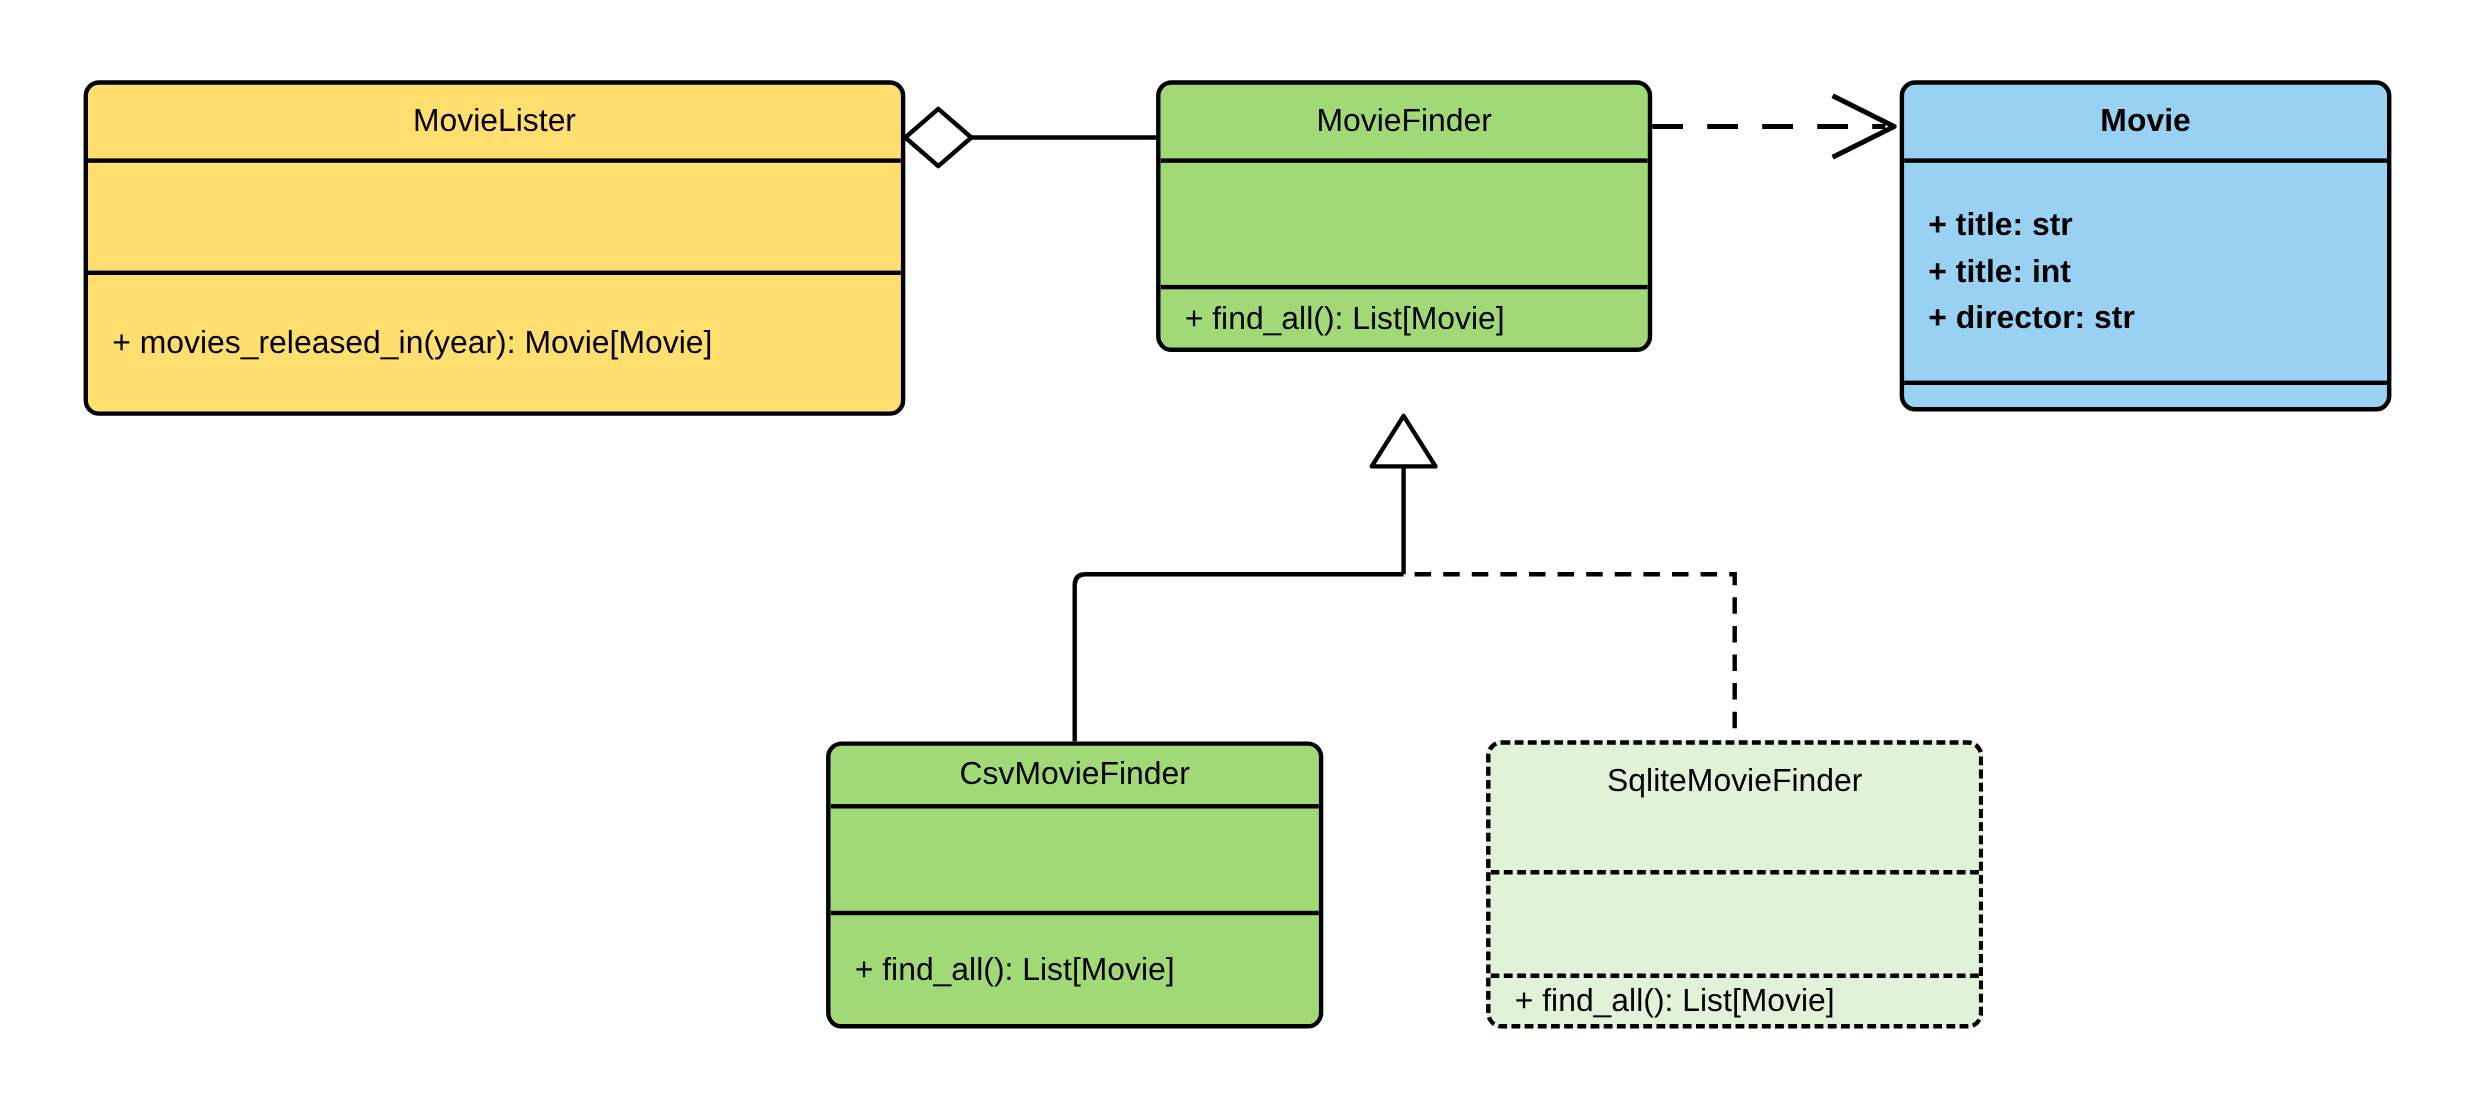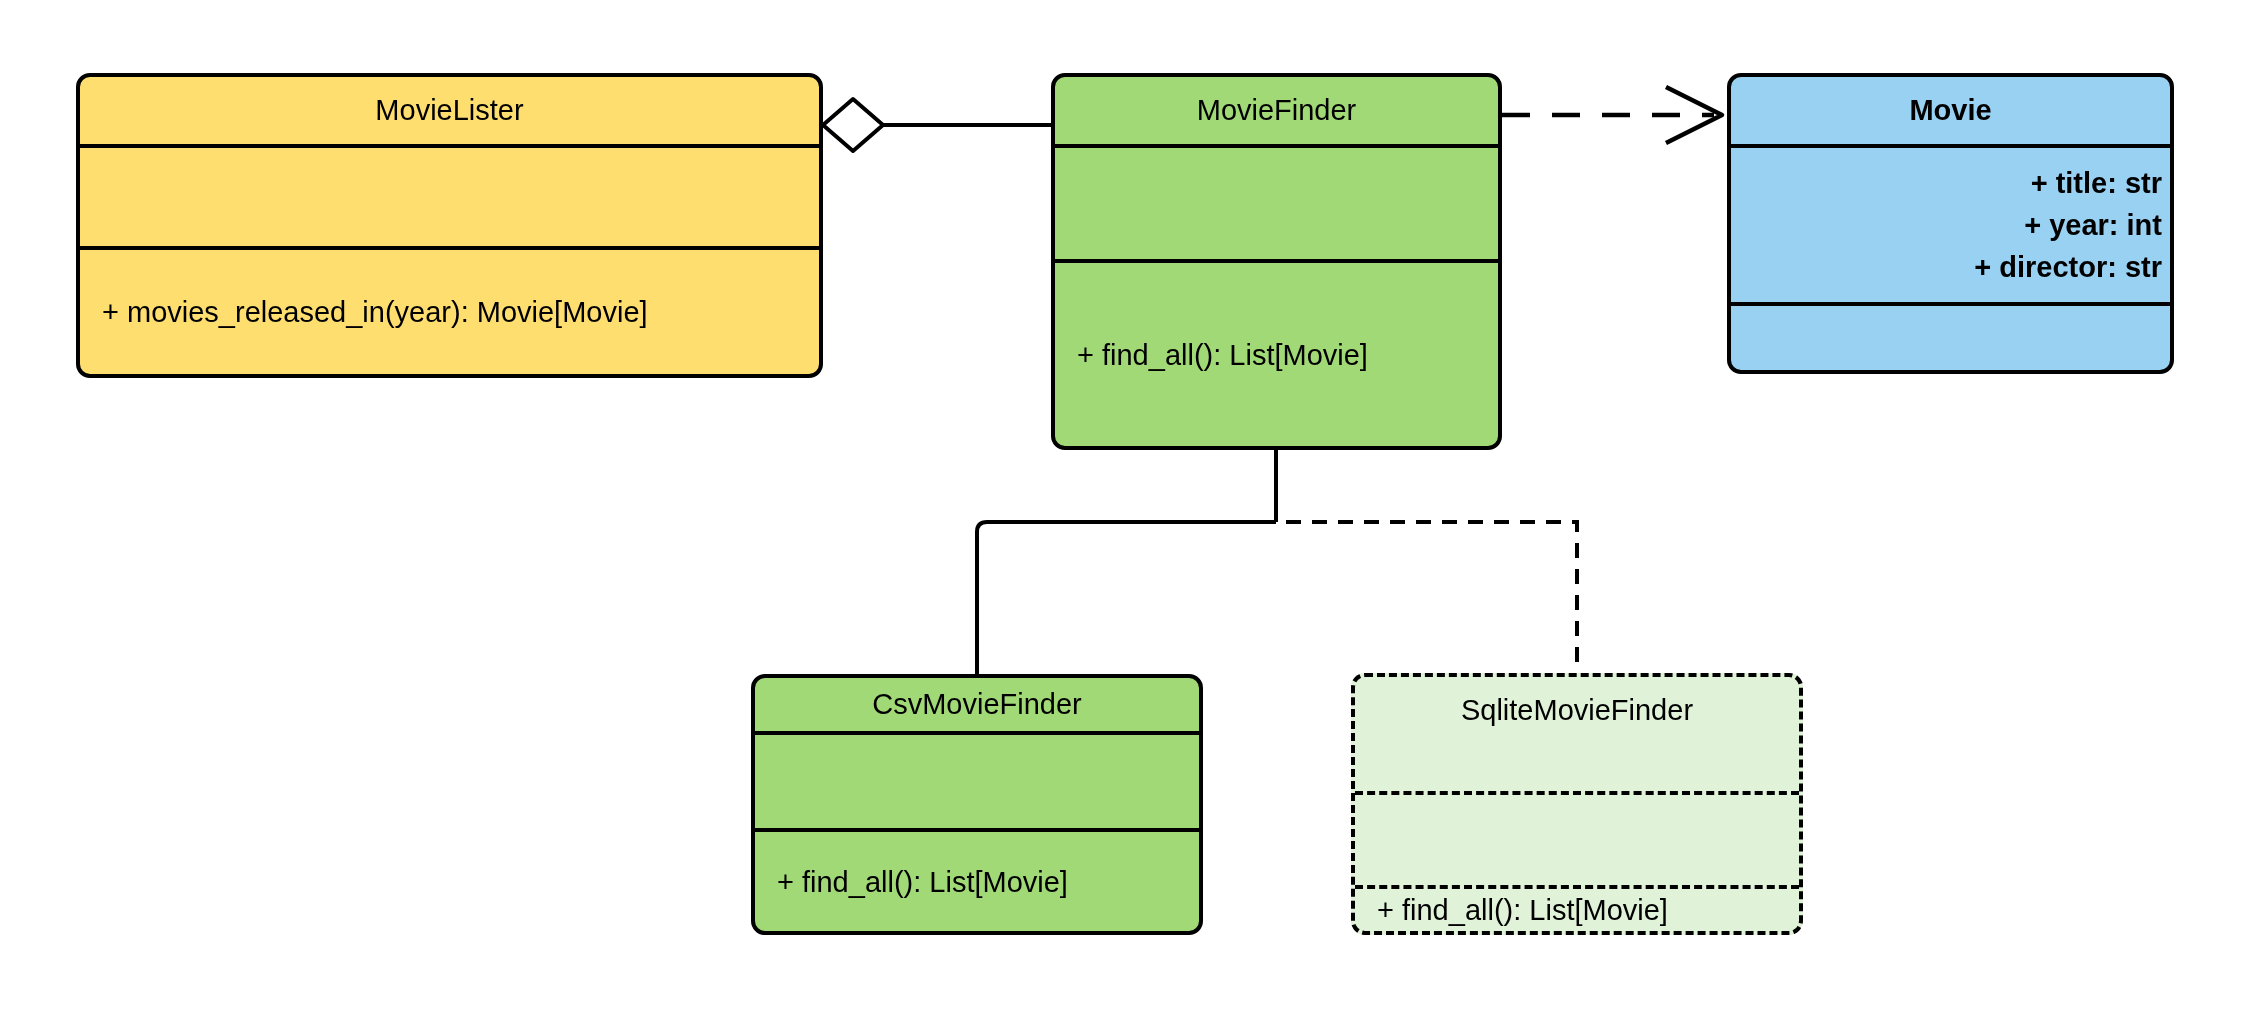--- a/index.html
+++ b/index.html
@@ -84,33 +84,33 @@
   </svg>
 
   <div class="uml-class" style="left: 76px; top: 73px; width: 747px; height: 305px; background-color: rgb(255, 222, 112);">
     <div class="uml-title" style="height:67px;">MovieLister</div>
     <div class="uml-compartment" style="height:102px;"></div>
     <div class="uml-compartment grow">
       <div class="member">+ movies_released_in(year): Movie[Movie]</div>
     </div>
   </div>
 
-  <div class="uml-class" style="left: 1051px; top: 73px; width: 451px; height: 377px; background-color: rgb(162, 217, 119);">
+  <div class="uml-class" style="left: 1051px; top: 73px; width: 451px; height: 247px; background-color: rgb(162, 217, 119);">
     <div class="uml-title" style="height:67px;">MovieFinder</div>
     <div class="uml-compartment" style="height:115px;"></div>
     <div class="uml-compartment grow">
       <div class="member">+ find_all(): List[Movie]</div>
     </div>
   </div>
 
   <div class="uml-class" style="left: 1727px; top: 73px; width: 447px; height: 301px; background-color: rgb(153, 209, 242); font-weight: bold;">
     <div class="uml-title" style="height:67px;">Movie</div>
-    <div class="uml-compartment" style="height:158px;text-align:right;">
+    <div class="uml-compartment" style="height:202px;">
       <div class="member">+ title: str</div>
-      <div class="member">+ year: int</div>
+      <div class="member">+ title: int</div>
       <div class="member">+ director: str</div>
     </div>
     <div class="uml-compartment grow"></div>
   </div>
 
   <div class="uml-class" style="left: 751px; top: 674px; width: 452px; height: 261px; background-color: rgb(162, 217, 119);">
     <div class="uml-title" style="height:53px;">CsvMovieFinder</div>
     <div class="uml-compartment" style="height:97px;"></div>
     <div class="uml-compartment grow">
       <div class="member">+ find_all(): List[Movie]</div>

